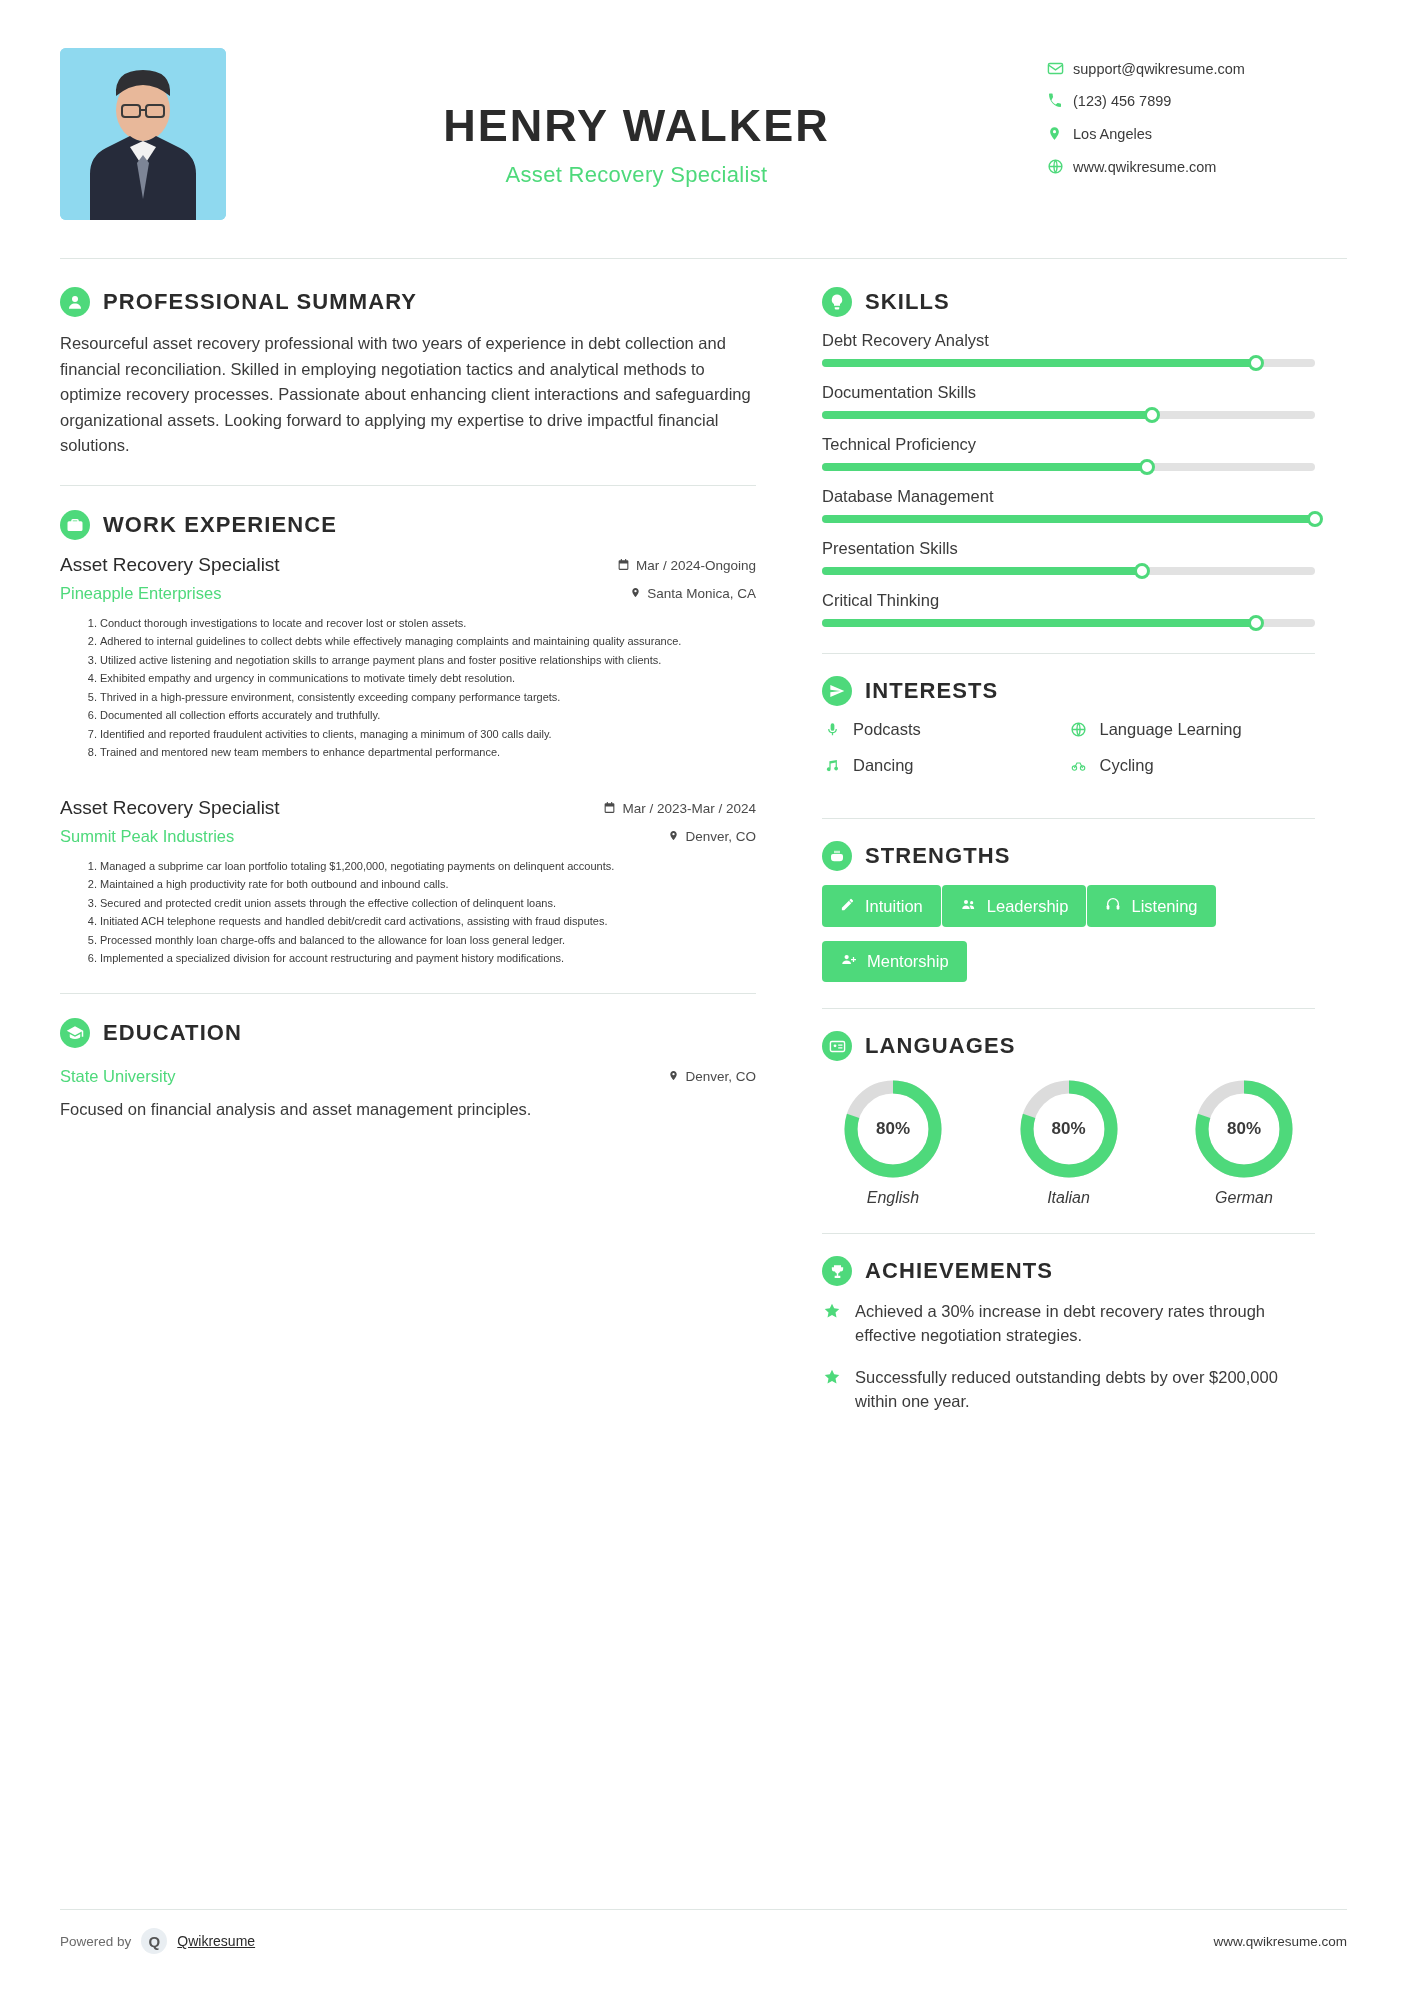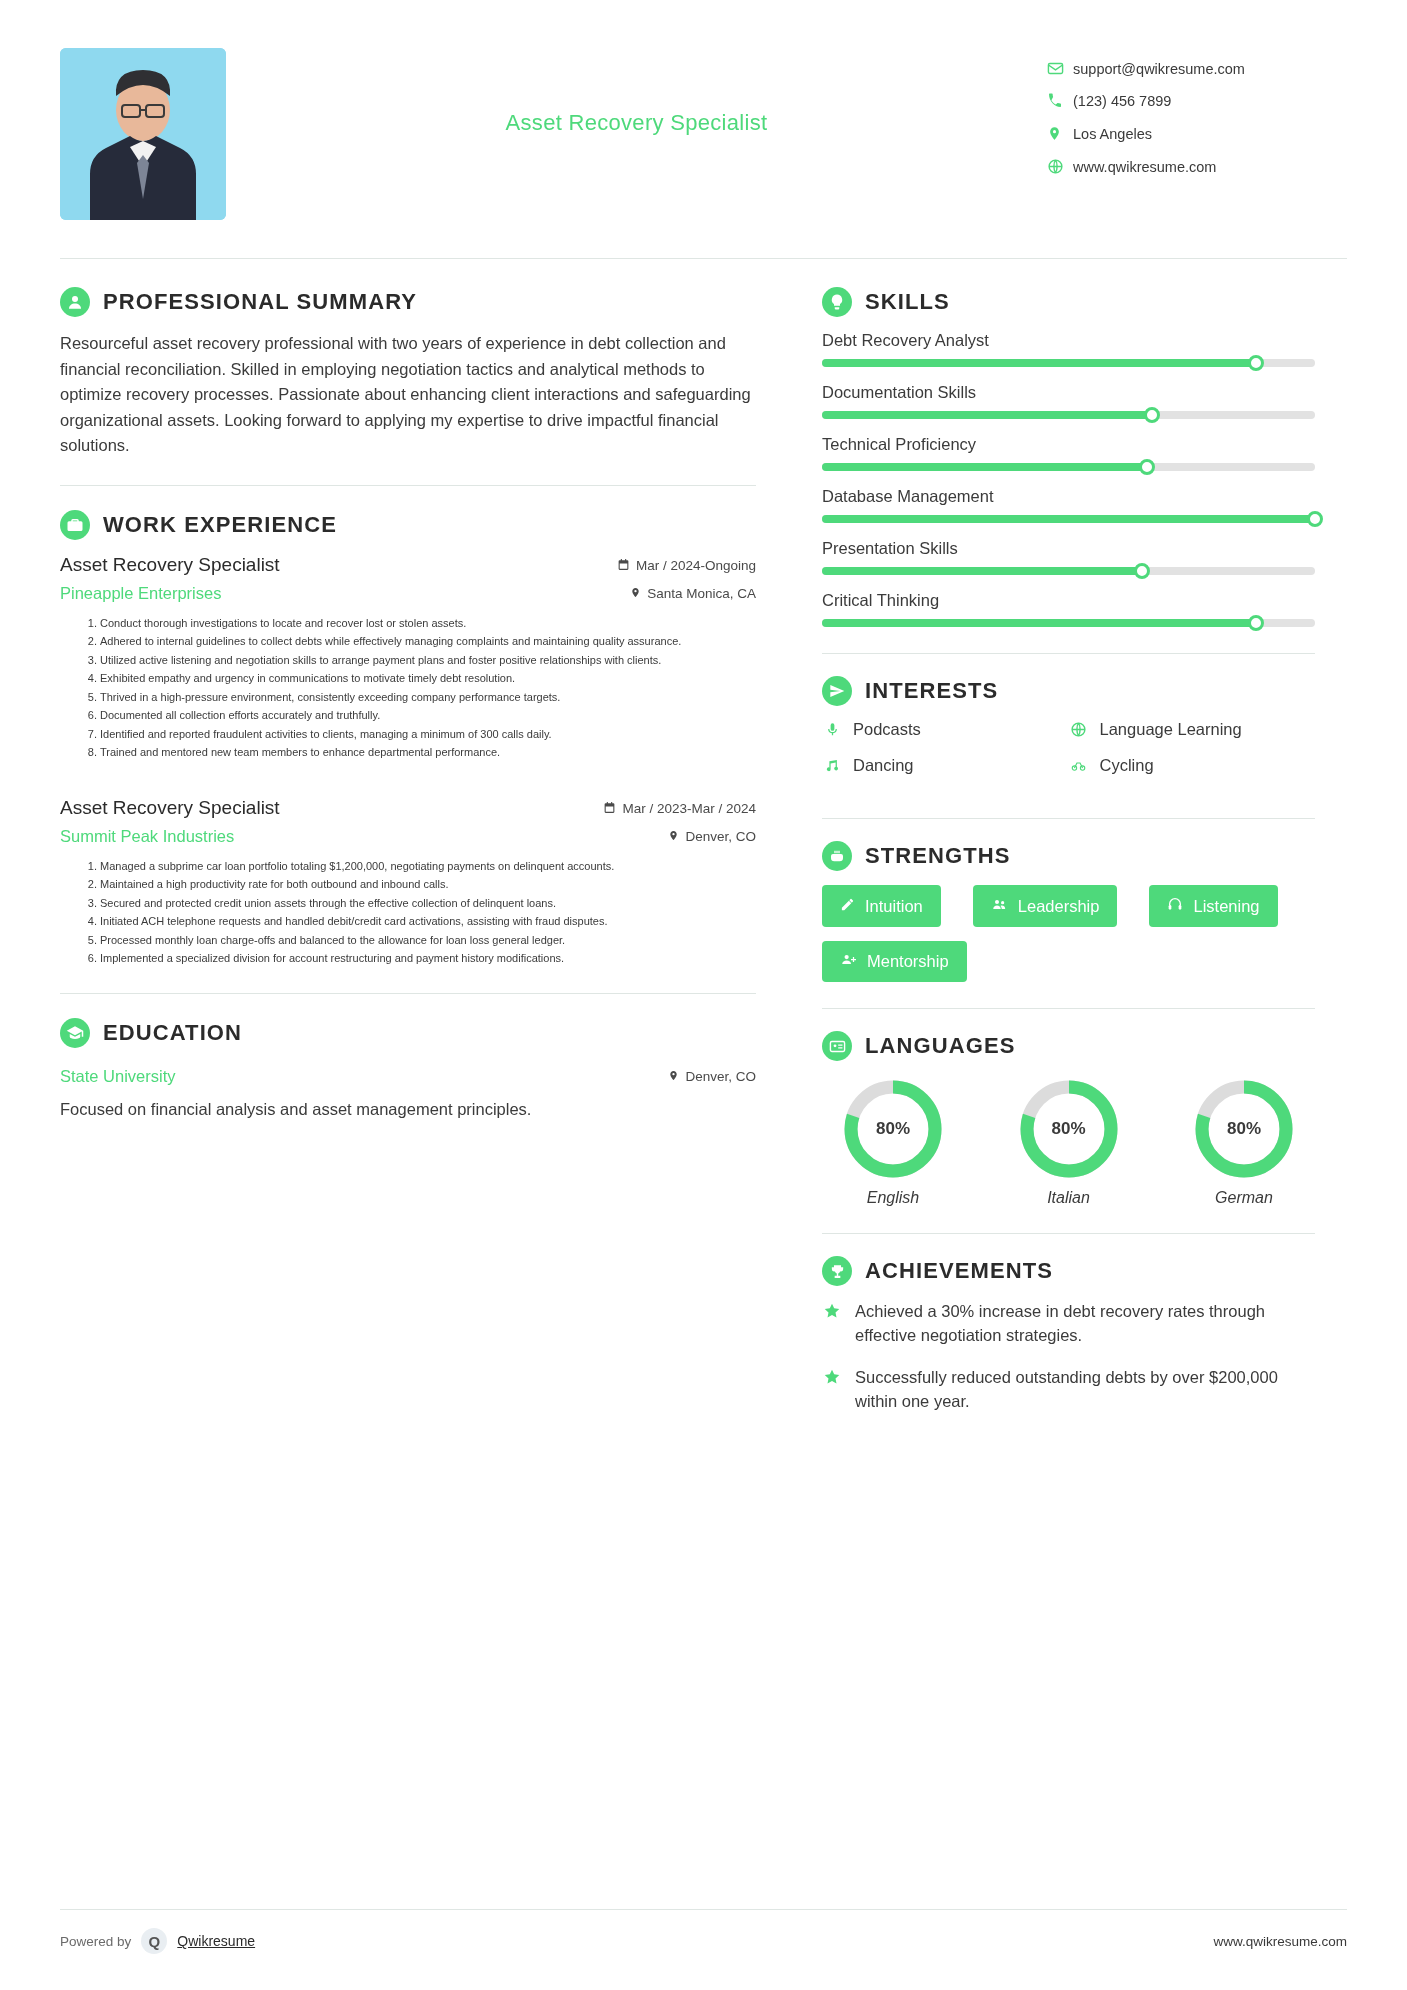--- a/index.html
+++ b/index.html
@@ -194,21 +194,21 @@
     display: flex;
     align-items: center;
     gap: 11px;
     font-size: 16.5px;
     margin-bottom: 17px;
     color: #3b3b3b;
   }
   .int-ico { color: #4ed97b; width: 20px; display: flex; justify-content: center; flex: none;}
 
   
-  .strengths { display: flex; flex-wrap: wrap; gap: 14px 32px; }
+  .strengths { display: flex; flex-wrap: wrap; gap: 14px 1px; }
   .strength {
     background: #4ed97b;
     color: #ffffff;
     border-radius: 4px;
     padding: 11px 18px;
     font-size: 16.5px;
     display: flex;
     align-items: center;
     gap: 10px;
   }
@@ -264,20 +264,21 @@
         <path d="M56 48 q27 -22 54 0 q2 -26 -27 -26 q-29 0 -27 26z" fill="#2f2f33"></path>
         <rect x="62" y="57" width="18" height="12" rx="3" fill="none" stroke="#3a3a3a" stroke-width="2"></rect>
         <rect x="86" y="57" width="18" height="12" rx="3" fill="none" stroke="#3a3a3a" stroke-width="2"></rect>
         <line x1="80" y1="62" x2="86" y2="62" stroke="#3a3a3a" stroke-width="2"></line>
         <path d="M70 88 q13 10 26 0 l24 12 q16 8 16 26 v46 H30 v-46 q0 -18 16 -26z" fill="#262b3a"></path>
         <path d="M83 93 l-13 6 l13 20 l13 -20z" fill="#f2f2f2"></path>
         <path d="M83 107 l-6 8 l6 36 l6 -36z" fill="#7d8596"></path>
       </svg>
     </div>
     <div class="name-block">
+      <div class="name">HENRY WALKER</div>
       <div class="job-title">Asset Recovery Specialist</div>
     </div>
     <div class="contact">
       <div class="contact-row">
         <span class="contact-ico">
           <svg width="17" height="17" viewBox="0 0 24 24" fill="none" stroke="#4ed97b" stroke-width="2">
               <rect x="2" y="5" width="20" height="14" rx="2"></rect>
               <path d="M2 7l10 7 10-7"></path>
             </svg>
         </span>

